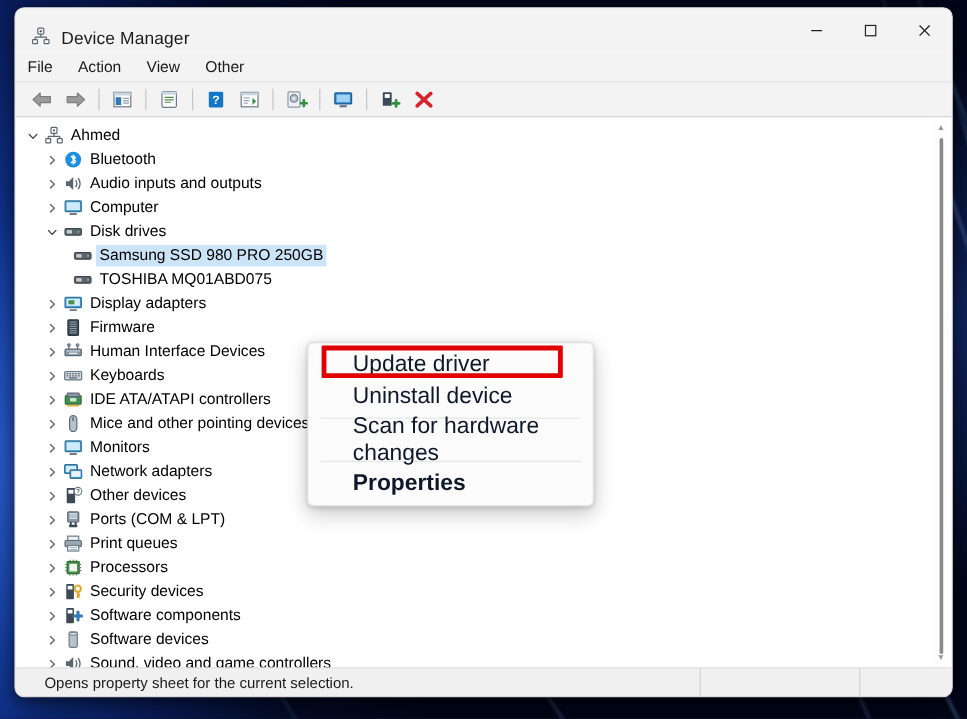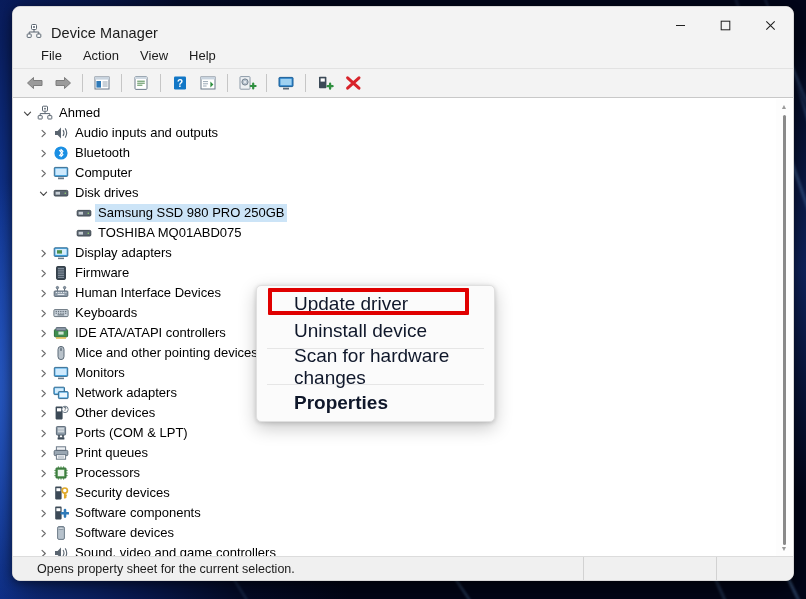--- a/index.html
+++ b/index.html
@@ -74,21 +74,21 @@
     display: flex; align-items: center; justify-content: center;
     font-size: 13px; color: #202020;
     cursor: default;
   }
 
   
   #menubar {
     height: 25px; min-height: 25px;
     background: #f3f3f3;
     display: flex; align-items: center;
-    padding-left: 18px;
+    padding-left: 0;
     border-bottom: 1px solid #e2e2e2;
   }
   .menu-item {
     font-size: 13px; color: #1b1b1b;
     padding: 2px 10px; margin-right: 1px;
     cursor: default;
   }
 
   
   #toolbar {
@@ -131,21 +131,21 @@
   .chev svg { display: block; }
   .ico {
     width: 20px; min-width: 20px; height: 16px;
     display: flex; align-items: center; justify-content: center;
     margin-right: 4px;
   }
   .label { line-height: 16px; }
 
   .lvl0 { padding-left: 6px; }
   .lvl1 { padding-left: 22px; }
-  .lvl2 { padding-left: 45px; }
+  .lvl2 { padding-left: 30px; }
 
   .row.selected .label {
     background: #cce4f7;
     color: #000;
     padding: 1px 3px;
     margin: -1px -3px;
   }
 
   
   #vscroll {
@@ -264,21 +264,21 @@
             <path d="M1.3 1.3 L9.7 9.7 M9.7 1.3 L1.3 9.7" stroke="currentColor" stroke-width="1.1"></path>
           </svg>
       </div>
     </div>
   </div>
 
   <div id="menubar">
     <div class="menu-item">File</div>
     <div class="menu-item">Action</div>
     <div class="menu-item">View</div>
-    <div class="menu-item">Help</div>
+    <div class="menu-item">Other</div>
   </div>
 
   <div id="toolbar">
     <div class="tb-btn">
       <svg width="18" height="16" viewBox="0 0 18 16">
         <path d="M7.5 2.5 L1.5 8 L7.5 13.5 V10.5 H16 V5.5 H7.5 Z" fill="#9b9b9b" stroke="#7d7d7d" stroke-width="1" stroke-linejoin="round"></path>
       </svg>
     </div>
     <div class="tb-btn">
       <svg width="18" height="16" viewBox="0 0 18 16">
@@ -370,40 +370,40 @@
             <span class="label">Ahmed</span>
           </div>
           <div class="row lvl1">
             <span class="chev">
               <svg width="9" height="9" viewBox="0 0 10 10">
                 <path d="M3.4 1.6 L7 5 L3.4 8.4" fill="none" stroke="#6a6a6a" stroke-width="1.3" stroke-linecap="round" stroke-linejoin="round"></path>
               </svg>
             </span>
             <span class="ico">
               <svg width="16" height="16" viewBox="0 0 16 16">
+                <circle cx="8" cy="8" r="6.6" fill="#1a8fe3"></circle>
+                <path d="M6.2 5 L10 9.6 L8 11.6 V4.4 L10 6.4 L6.2 11" stroke="#fff" stroke-width="1.1" fill="none" stroke-linejoin="round"></path>
+              </svg>
+            </span>
+            <span class="label">Bluetooth</span>
+          </div>
+          <div class="row lvl1">
+            <span class="chev">
+              <svg width="9" height="9" viewBox="0 0 10 10">
+                <path d="M3.4 1.6 L7 5 L3.4 8.4" fill="none" stroke="#6a6a6a" stroke-width="1.3" stroke-linecap="round" stroke-linejoin="round"></path>
+              </svg>
+            </span>
+            <span class="ico">
+              <svg width="16" height="16" viewBox="0 0 16 16">
                 <path d="M2 6 H4.6 L8 2.6 V13.4 L4.6 10 H2 Z" fill="#5a6570"></path>
                 <path d="M10 5 Q12 8 10 11" stroke="#5a6570" stroke-width="1.1" fill="none"></path>
                 <path d="M12.2 3.4 Q15.2 8 12.2 12.6" stroke="#5a6570" stroke-width="1.1" fill="none"></path>
               </svg>
             </span>
             <span class="label">Audio inputs and outputs</span>
-          </div>
-          <div class="row lvl1">
-            <span class="chev">
-              <svg width="9" height="9" viewBox="0 0 10 10">
-                <path d="M3.4 1.6 L7 5 L3.4 8.4" fill="none" stroke="#6a6a6a" stroke-width="1.3" stroke-linecap="round" stroke-linejoin="round"></path>
-              </svg>
-            </span>
-            <span class="ico">
-              <svg width="16" height="16" viewBox="0 0 16 16">
-                <circle cx="8" cy="8" r="6.6" fill="#1a8fe3"></circle>
-                <path d="M6.2 5 L10 9.6 L8 11.6 V4.4 L10 6.4 L6.2 11" stroke="#fff" stroke-width="1.1" fill="none" stroke-linejoin="round"></path>
-              </svg>
-            </span>
-            <span class="label">Bluetooth</span>
           </div>
           <div class="row lvl1">
             <span class="chev">
               <svg width="9" height="9" viewBox="0 0 10 10">
                 <path d="M3.4 1.6 L7 5 L3.4 8.4" fill="none" stroke="#6a6a6a" stroke-width="1.3" stroke-linecap="round" stroke-linejoin="round"></path>
               </svg>
             </span>
             <span class="ico">
               <svg width="16" height="16" viewBox="0 0 16 16">
                 <rect x="1.3" y="2.4" width="13.4" height="9" rx=".8" fill="#3aa0e0" stroke="#3c6f92" stroke-width="1"></rect>

